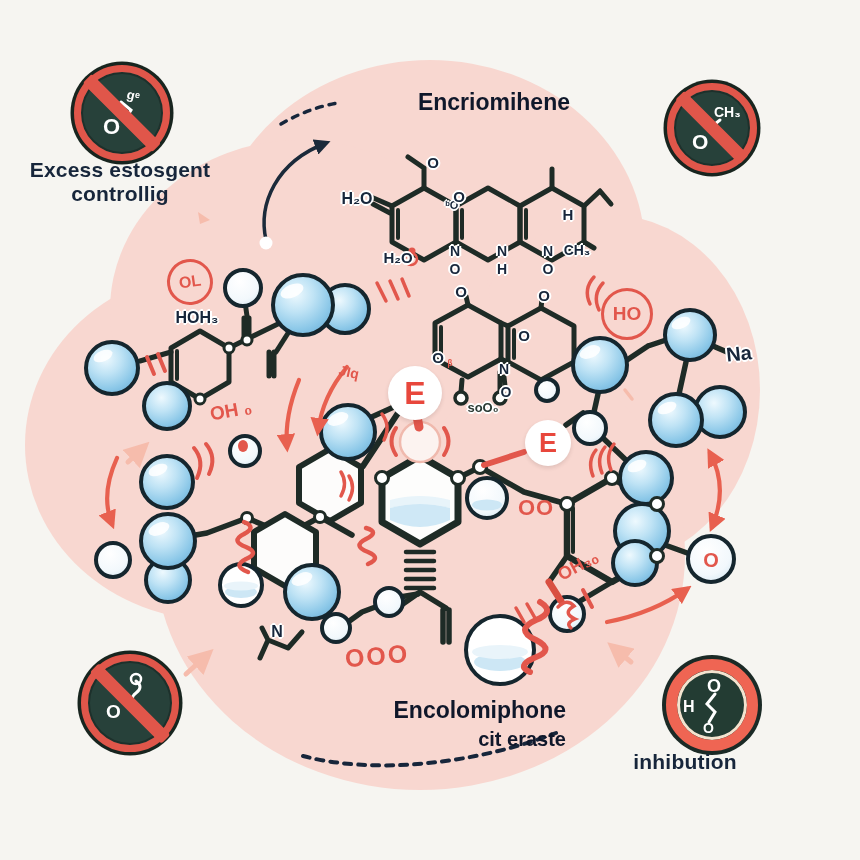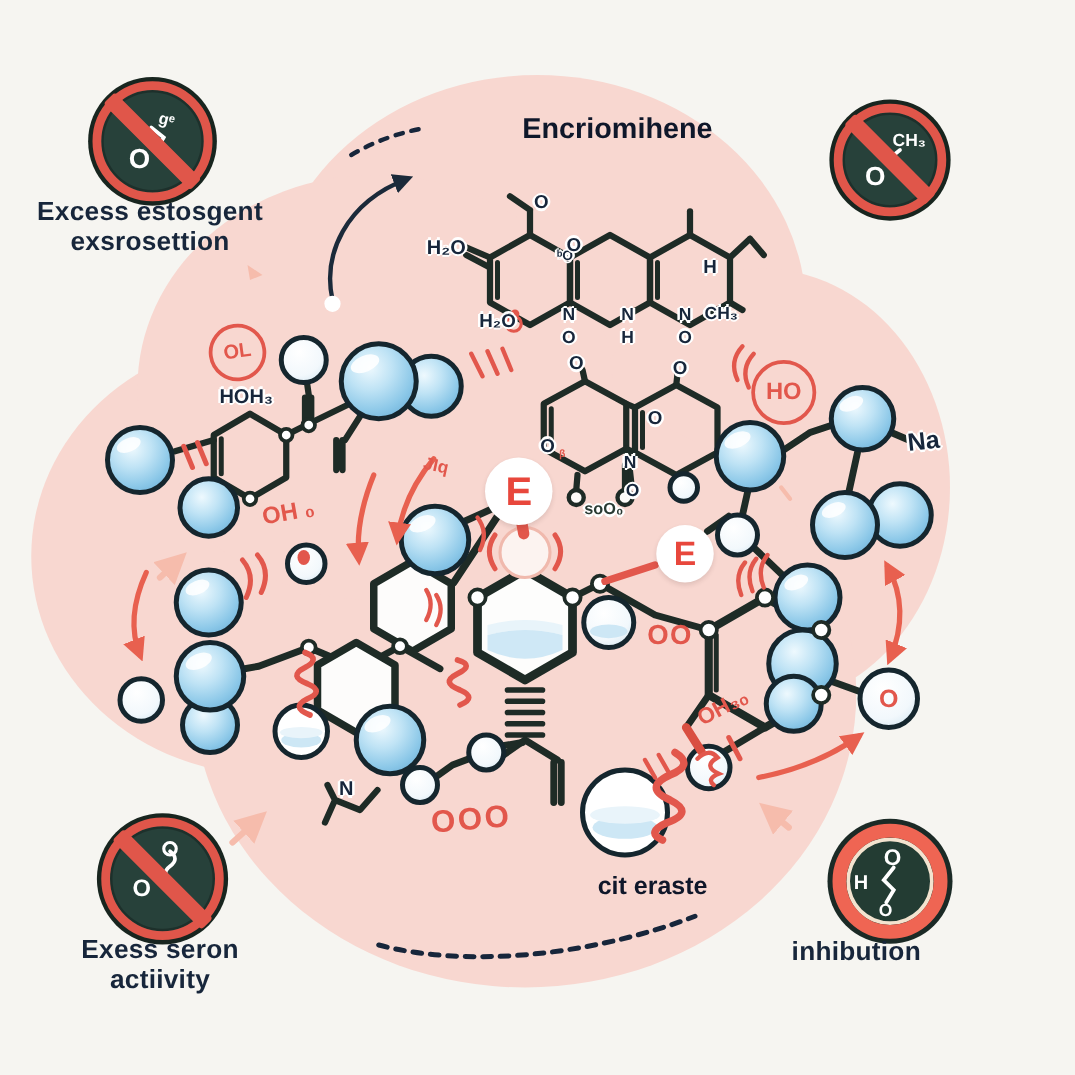--- a/index.html
+++ b/index.html
@@ -253,21 +253,21 @@
       <span class="sign-glyph" style="left:22px;top:42px;font-size:22px;">O</span>
       <span class="sign-glyph" style="left:46px;top:16px;font-size:13px;transform:rotate(14deg);">gᵉ</span>
       <svg class="abs" width="82" height="82" style="left:0;top:0;">
         <path d="M40,30 l10,8 l-6,10" fill="none" stroke="#fff" stroke-width="3" stroke-linecap="round"></path>
       </svg>
       <div class="slash"></div>
     </div>
   </div>
   <div class="sign-label" style="left:10px;top:158px;width:220px;font-size:21px;">
     <div>Excess estosgent</div>
-    <div>exsrosettion</div>
+    <div>controllig</div>
   </div>
 
   <div class="sign" style="left:667px;top:83px;">
     <div class="sring" style="width:76px;height:76px;">
       <span class="sign-glyph" style="left:40px;top:14px;font-size:14px;">CH₃</span>
       <span class="sign-glyph" style="left:18px;top:40px;font-size:21px;">O</span>
       <svg class="abs" width="76" height="76" style="left:0;top:0;">
         <path d="M36,38 l10,-8" fill="none" stroke="#fff" stroke-width="3" stroke-linecap="round"></path>
       </svg>
       <div class="slash"></div>
@@ -280,43 +280,40 @@
     <div class="sring" style="width:84px;height:84px;">
       <span class="sign-glyph" style="left:18px;top:40px;font-size:19px;">O</span>
       <svg class="abs" width="84" height="84" style="left:0;top:0;">
         <path d="M48,20 q8,6 0,12 q-8,6 2,12 l4,10" fill="none" stroke="#fff" stroke-width="3" stroke-linecap="round"></path>
         <circle cx="48" cy="18" r="5" fill="none" stroke="#fff" stroke-width="2.5"></circle>
         <circle cx="56" cy="56" r="4" fill="none" stroke="#fff" stroke-width="2.5"></circle>
       </svg>
       <div class="slash"></div>
     </div>
   </div>
-  <div class="sign-label" style="left:18px;top:748px;width:220px;font-size:21px;">
-    <div>Exess seron</div>
-    <div>actiivity</div>
-  </div>
 
   <div class="sign" style="left:666px;top:659px;">
     <div class="sring-br" style="width:70px;height:70px;">
       <span class="sign-glyph" style="left:30px;top:6px;font-size:18px;">O</span>
       <span class="sign-glyph" style="left:6px;top:28px;font-size:16px;">H</span>
       <span class="sign-glyph" style="left:26px;top:50px;font-size:14px;">O</span>
       <svg class="abs" width="70" height="70" style="left:0;top:0;">
         <path d="M38,24 l-8,10 l8,8 l-6,10" fill="none" stroke="#fff" stroke-width="3" stroke-linecap="round"></path>
       </svg>
     </div>
   </div>
   <div class="sign-label" style="left:585px;top:750px;width:200px;font-size:21px;">
     <div>inhibution</div>
   </div>
 
   <div class="note" style="left:260px;top:88px;width:310px;">
     <div style="font-size:23px;">Encriomihene</div>
   </div>
   <div class="note" style="left:266px;top:696px;width:300px;">
+    <div style="font-size:23px;">Encolomiphone</div>
     <div style="font-size:20px;">cit eraste</div>
   </div>
 
   <div class="badge" style="left:388px;top:366px;width:54px;height:54px;font-size:32px;">E</div>
   <div class="badge" style="left:525px;top:420px;width:46px;height:46px;font-size:27px;">E</div>
   <div class="ring-lbl" style="left:167px;top:259px;width:40px;height:40px;border:3px solid #e2574c;font-size:16px;transform:rotate(-8deg);">OL</div>
   <div class="ring-lbl" style="left:601px;top:288px;width:46px;height:46px;border:3.5px solid #e2574c;font-size:19px;">HO</div>
 
   <span class="cl" style="left:197px;top:318px;font-size:16px;">HOH₃</span>
   <span class="cl red" style="left:231px;top:411px;font-size:19px;transform:translate(-50%,-50%) rotate(-10deg);">OH ₀</span>

